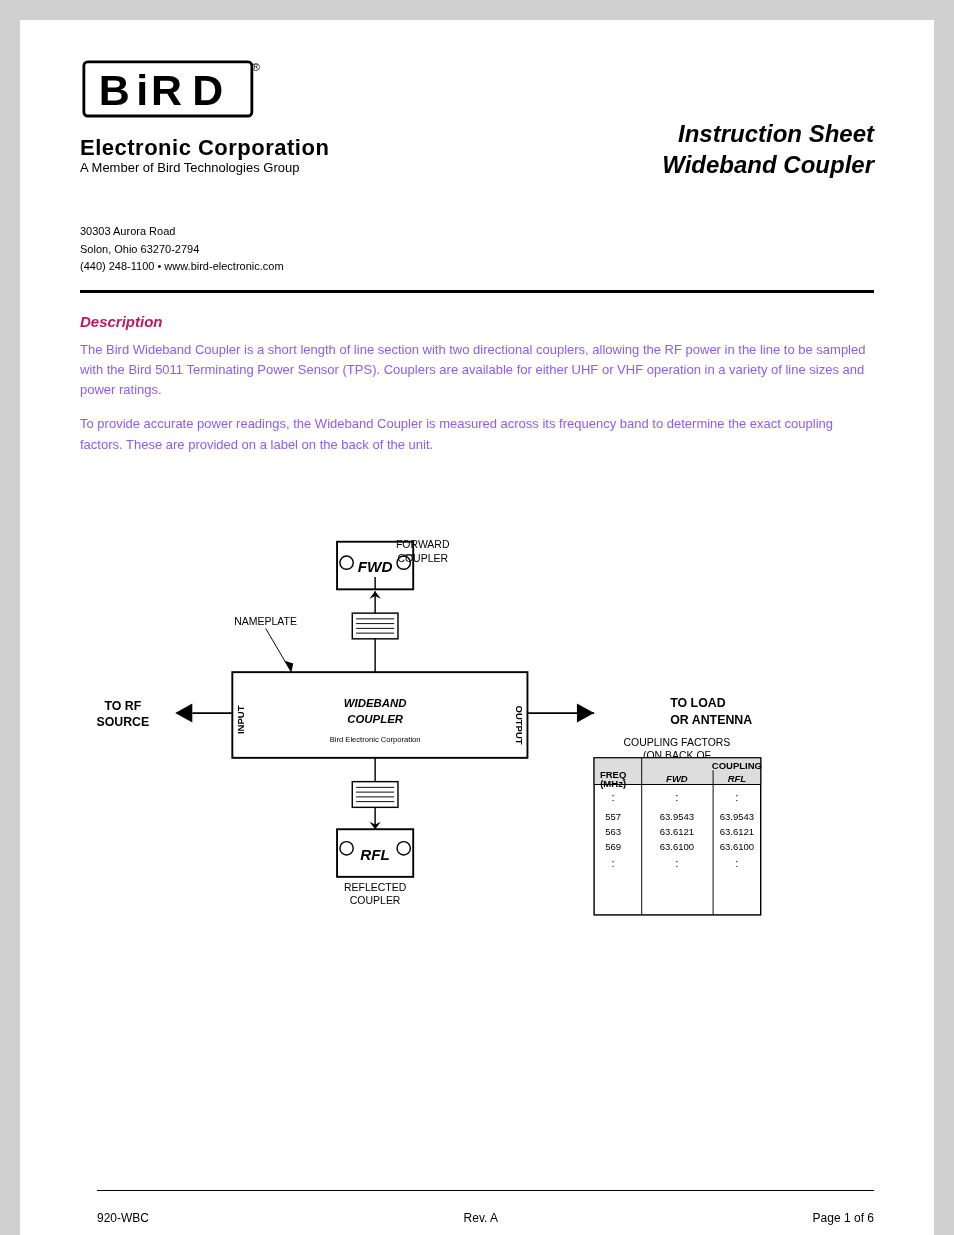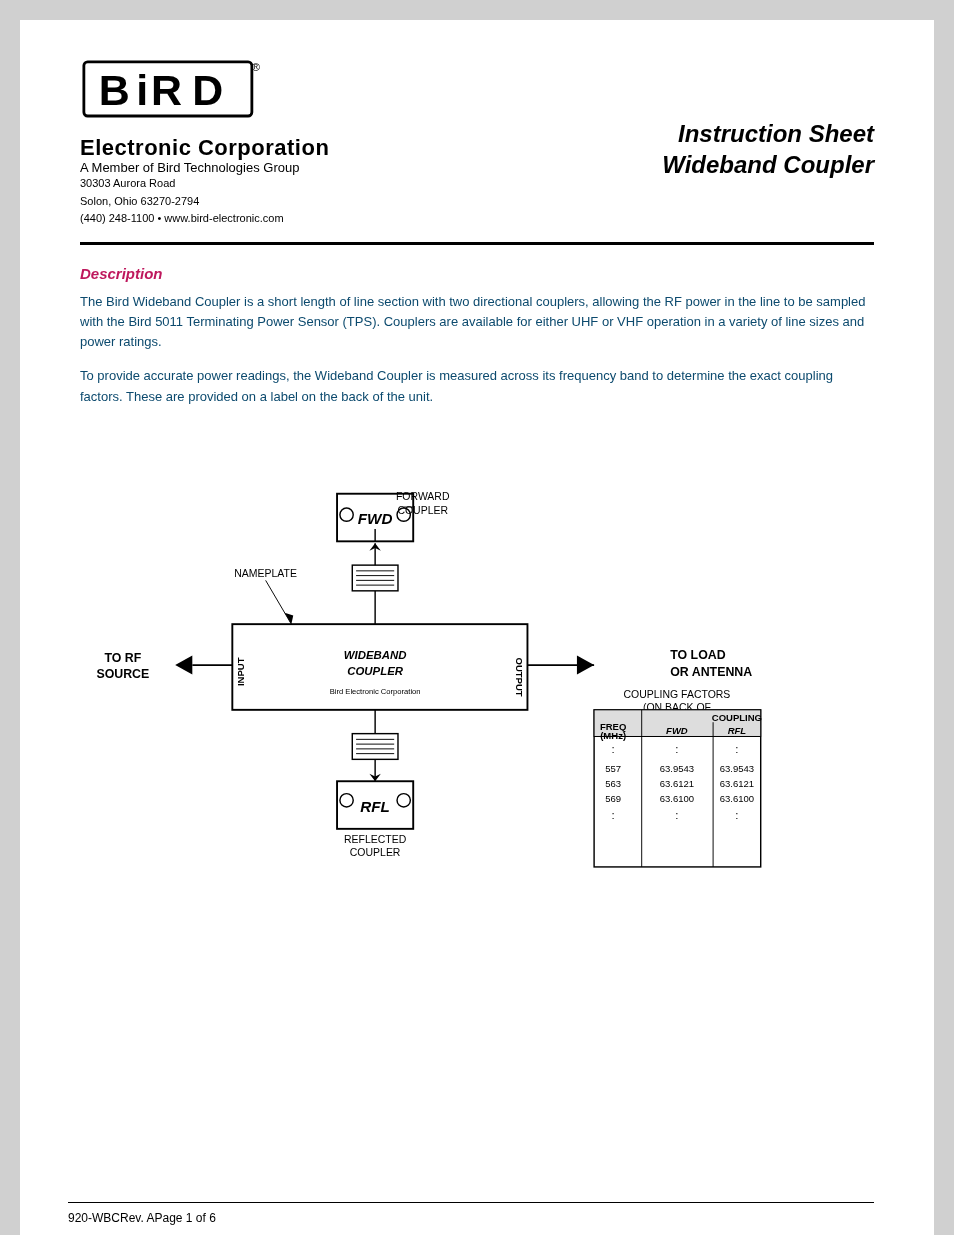--- a/index.html
+++ b/index.html
@@ -52,20 +52,21 @@
 
     .member-text {
       font-size: 13px;
       color: #000;
     }
 
     .address-text {
       font-size: 11px;
       color: #000;
       line-height: 1.6;
+      margin-top: 48px;
     }
 
     .title-section {
       text-align: right;
       padding-top: 10px;
     }
 
     .title-section h1 {
       font-size: 24px;
       font-style: italic;
@@ -85,21 +86,21 @@
     .section-title {
       font-size: 15px;
       font-style: italic;
       font-weight: bold;
       color: #be185d;
       margin-bottom: 10px;
     }
 
     .body-text {
       font-size: 13px;
-      color: #0c4a6e;
+      color: #8b5cf6;
       line-height: 1.55;
       margin-bottom: 14px;
     }
 
     
     .diagram-container {
       position: relative;
       width: 100%;
       margin-top: 20px;
       height: 480px;
@@ -107,27 +108,27 @@
 
     .diagram-svg {
       width: 100%;
       height: 100%;
     }
 
     
     .page-footer {
       position: absolute;
       bottom: 30px;
-      left: 48px;
+      left: 77px;
       right: 60px;
       display: flex;
-      justify-content: flex-start;
+      justify-content: space-between;
       align-items: center;
       border-top: 1px solid #000;
-      padding-top: 8px;
+      padding-top: 20px;
     }
 
     .footer-left, .footer-center, .footer-right {
       font-size: 12px;
       color: #000;
     }
   </style>
 </head>
 <body>
 

